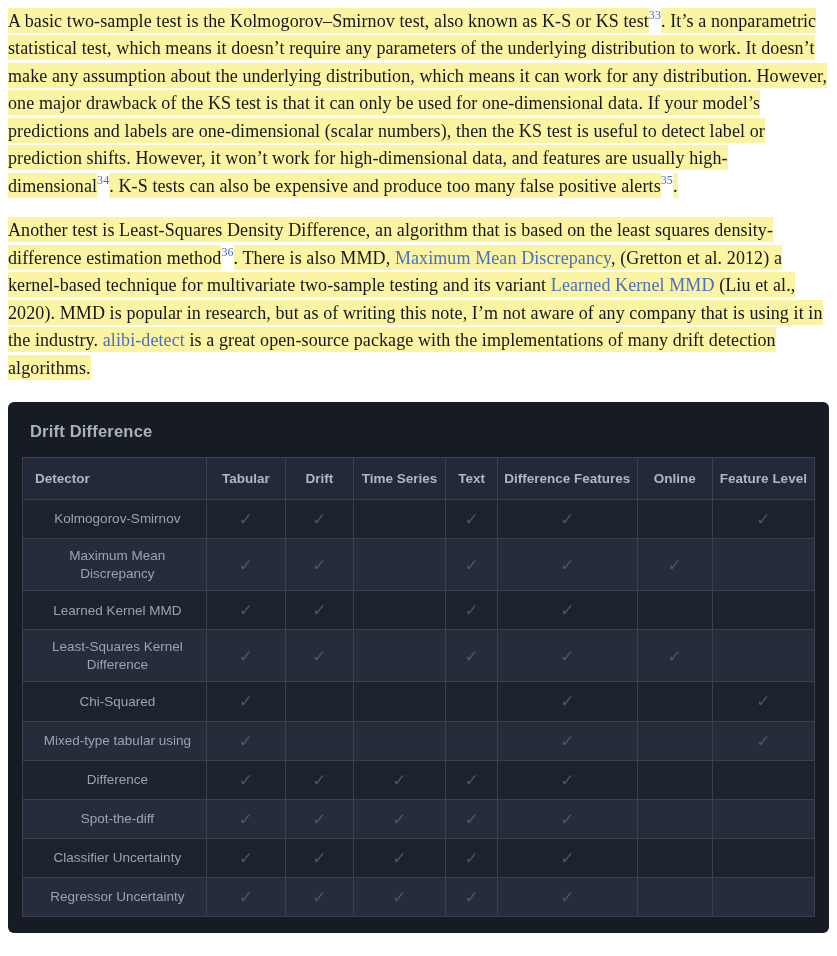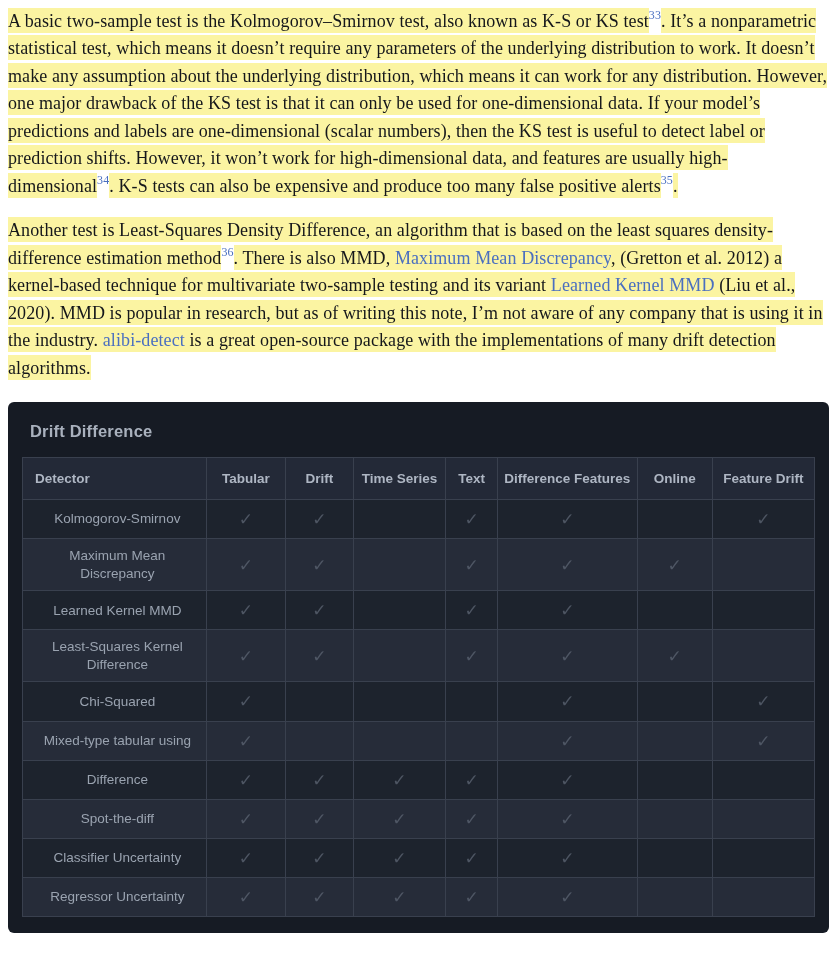--- a/index.html
+++ b/index.html
@@ -139,21 +139,21 @@
       </colgroup>
       <thead>
         <tr>
             <th>Detector</th>
             <th>Tabular</th>
             <th>Drift</th>
             <th>Time Series</th>
             <th>Text</th>
             <th>Difference Features</th>
             <th>Online</th>
-            <th>Feature Drift</th>
+            <th>Feature Level</th>
           </tr>
       </thead>
       <tbody>
           <tr>
             <td class="detector-name">Kolmogorov-Smirnov</td>
             <td class="check-cell">✓</td>
             <td class="check-cell">✓</td>
             <td class="check-cell"></td>
             <td class="check-cell">✓</td>
             <td class="check-cell">✓</td>

